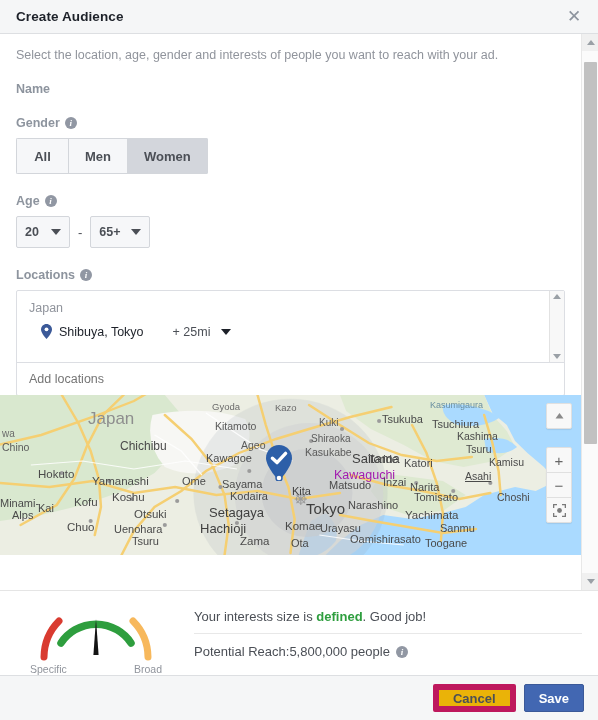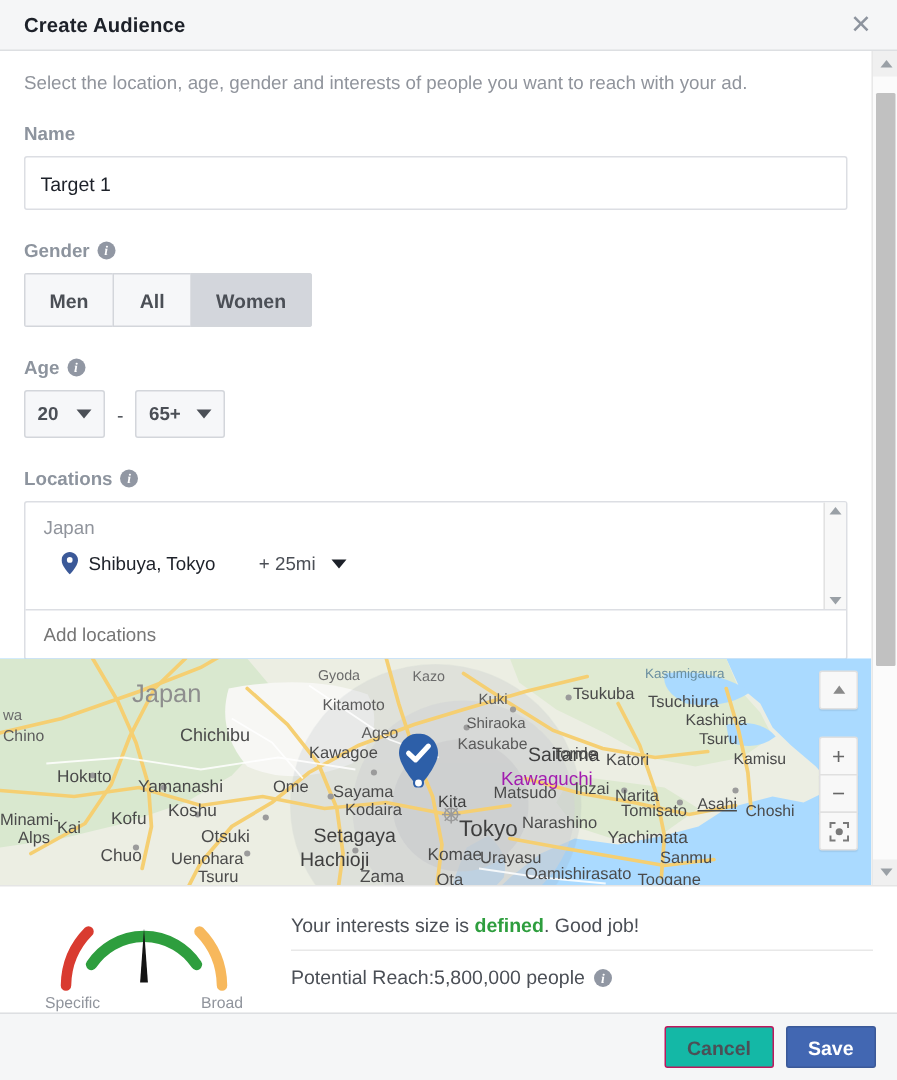--- a/index.html
+++ b/index.html
@@ -223,21 +223,21 @@
     background: #f5f6f7; border-top: 1px solid #dddfe2;
     display: flex; align-items: center; justify-content: flex-end;
     gap: 8px; padding: 0 14px;
   }
   .btn {
     height: 28px; padding: 0 14px; border-radius: 2px;
     font-size: 13px; font-weight: bold; cursor: pointer;
     font-family: "Liberation Sans", sans-serif;
     display: flex; align-items: center; justify-content: center;
   }
-  .btn-cancel { background: #14b8a6; border: 1px solid #be185d; color: #4b4f56; }
+  .btn-cancel { background: #eab308; border: 6px solid #be185d; color: #4b4f56; }
   .btn-save { background: #4267b2; border: 1px solid #3b5998; color: #fff; }
 
   .maplabel { font-family: "Liberation Sans", sans-serif; }
 </style>
 </head>
 <body>
 
 <div class="dialog">
 
   <div class="titlebar">
@@ -247,31 +247,30 @@
 
   <div class="bodywrap">
     <div class="scrollbody">
 
       <div class="subhead">Select the location, age, gender and interests of people you want to reach with your ad.</div>
 
       <div class="form">
 
         <div class="field">
           <div class="flabel">Name</div>
-          <input class="text-input" type="text" value="Target 1" style="">
         </div>
 
         <div class="field">
           <div class="flabel">
             <span>Gender</span>
             <span class="info-i">i</span>
           </div>
           <div class="segmented">
+            <div class="seg">All</div>
             <div class="seg">Men</div>
-            <div class="seg">All</div>
             <div class="seg active">Women</div>
           </div>
         </div>
 
         <div class="field">
           <div class="flabel">
             <span>Age</span>
             <span class="info-i">i</span>
           </div>
           <div class="age-row">
@@ -415,21 +414,21 @@
             <span class="maplabel" style="position: absolute; left: 404px; top: 62px; font-size: 11px; color: rgb(74, 74, 74); white-space: nowrap;">Katori</span>
             <span class="maplabel" style="position: absolute; left: 489px; top: 61px; font-size: 10.5px; color: rgb(74, 74, 74); white-space: nowrap;">Kamisu</span>
             <span class="maplabel" style="position: absolute; left: 38px; top: 73px; font-size: 11.5px; color: rgb(74, 74, 74); white-space: nowrap;">Hokuto</span>
             <span class="maplabel" style="position: absolute; left: 92px; top: 80px; font-size: 11.5px; color: rgb(74, 74, 74); white-space: nowrap;">Yamanashi</span>
             <span class="maplabel" style="position: absolute; left: 182px; top: 80px; font-size: 11px; color: rgb(74, 74, 74); white-space: nowrap;">Ome</span>
             <span class="maplabel" style="position: absolute; left: 222px; top: 83px; font-size: 11px; color: rgb(74, 74, 74); white-space: nowrap;">Sayama</span>
             <span class="maplabel" style="position: absolute; left: 294px; top: 73px; font-size: 12.5px; color: #a21caf; white-space: nowrap; margin-left: 40px;">Kawaguchi</span>
             <span class="maplabel" style="position: absolute; left: 329px; top: 84px; font-size: 11px; color: rgb(74, 74, 74); white-space: nowrap;">Matsudo</span>
             <span class="maplabel" style="position: absolute; left: 383px; top: 81px; font-size: 11px; color: rgb(74, 74, 74); white-space: nowrap;">Inzai</span>
             <span class="maplabel" style="position: absolute; left: 410px; top: 86px; font-size: 11px; color: rgb(74, 74, 74); white-space: nowrap;">Narita</span>
-            <span class="maplabel" style="position: absolute; left: 465px; top: 91px; font-size: 10.5px; color: rgb(74, 74, 74); white-space: nowrap; text-decoration: underline;">Asahi</span>
+            <span class="maplabel" style="position: absolute; left: 465px; top: 75px; font-size: 10.5px; color: rgb(74, 74, 74); white-space: nowrap; text-decoration: underline;">Asahi</span>
             <span class="maplabel" style="position: absolute; left: 497px; top: 96px; font-size: 10.5px; color: rgb(74, 74, 74); white-space: nowrap;">Choshi</span>
             <span class="maplabel" style="position: absolute; left: 230px; top: 95px; font-size: 11px; color: rgb(74, 74, 74); white-space: nowrap;">Kodaira</span>
             <span class="maplabel" style="position: absolute; left: 292px; top: 90px; font-size: 11px; color: rgb(63, 63, 63); white-space: nowrap;">Kita</span>
             <span class="maplabel" style="position: absolute; left: 112px; top: 96px; font-size: 11.5px; color: rgb(74, 74, 74); white-space: nowrap;">Koshu</span>
             <span class="maplabel" style="position: absolute; left: 74px; top: 101px; font-size: 11.5px; color: rgb(74, 74, 74); white-space: nowrap;">Kofu</span>
             <span class="maplabel" style="position: absolute; left: 38px; top: 107px; font-size: 11px; color: rgb(74, 74, 74); white-space: nowrap;">Kai</span>
             <span class="maplabel" style="position: absolute; left: 0px; top: 102px; font-size: 11px; color: rgb(74, 74, 74); white-space: nowrap;">Minami-</span>
             <span class="maplabel" style="position: absolute; left: 12px; top: 114px; font-size: 11px; color: rgb(74, 74, 74); white-space: nowrap;">Alps</span>
             <span class="maplabel" style="position: absolute; left: 209px; top: 110px; font-size: 13px; color: rgb(63, 63, 63); white-space: nowrap;">Setagaya</span>
             <span class="maplabel" style="position: absolute; left: 306px; top: 105px; font-size: 15px; color: rgb(63, 63, 63); white-space: nowrap;">Tokyo</span>

